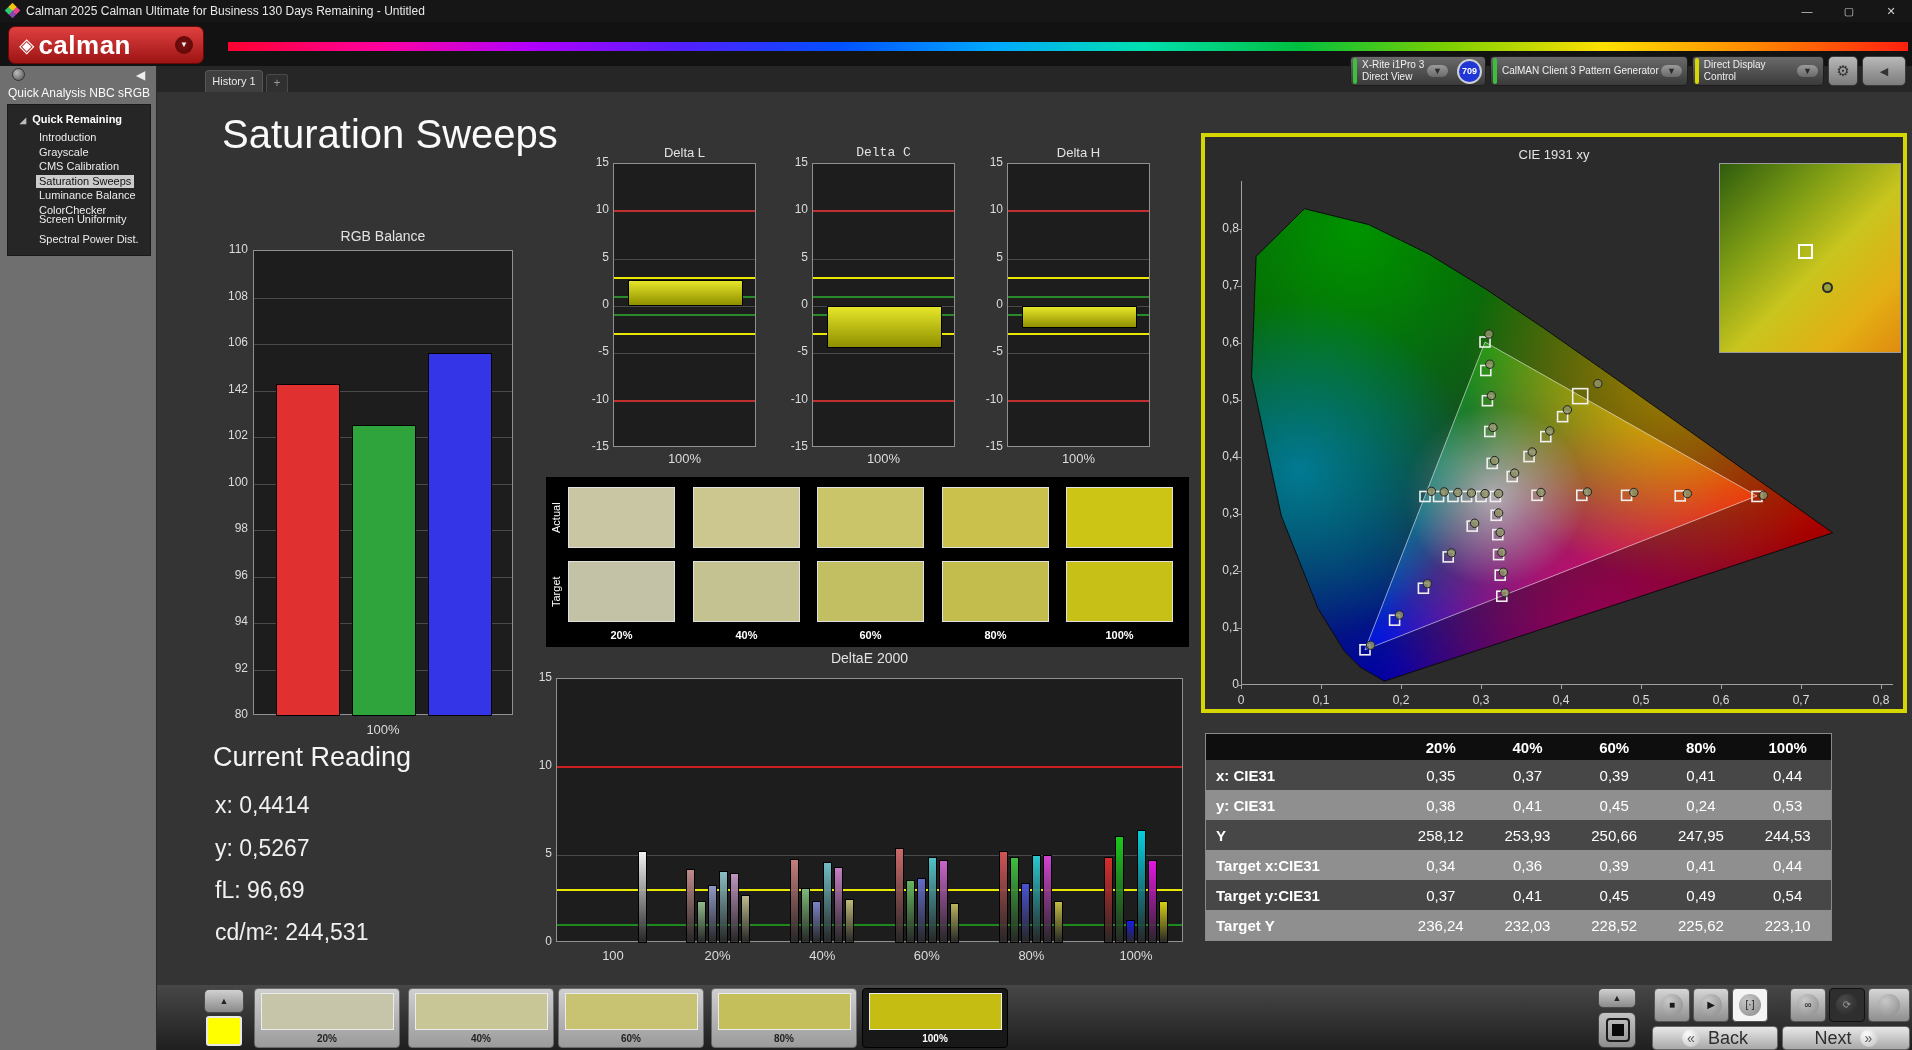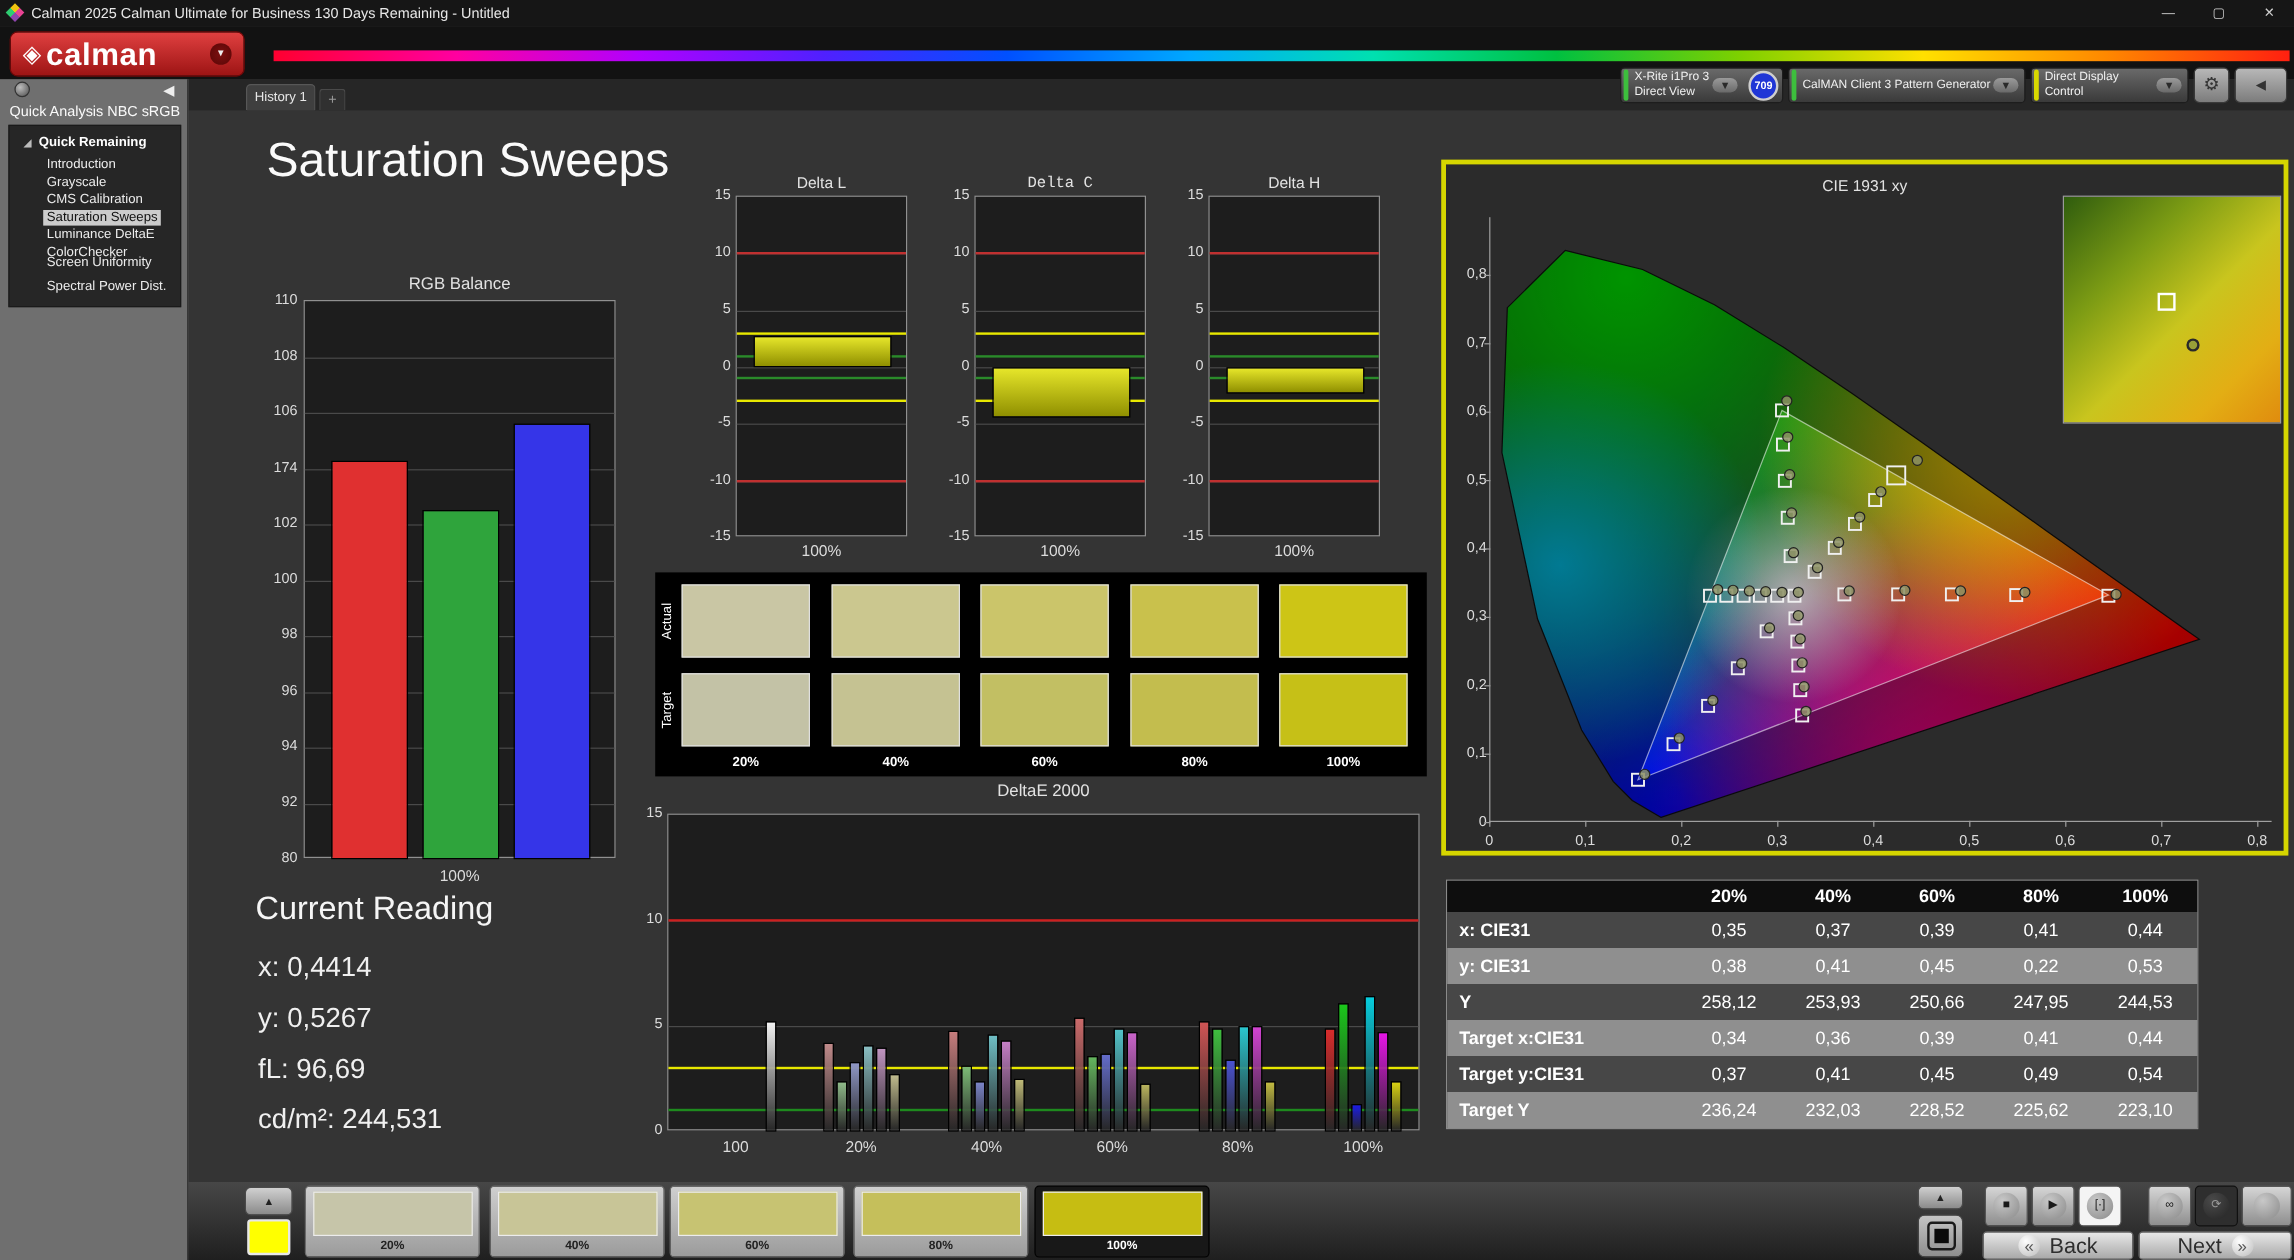--- a/index.html
+++ b/index.html
@@ -193,37 +193,37 @@
     <div class="abs" id="tree-panel">
       <div class="abs" id="tree-root">
         <span id="tree-expander">◢</span>
         <span>Quick Remaining</span>
       </div>
       <div id="tree-items">
           <div class="tree-item" style="top: 26px;">Introduction</div>
           <div class="tree-item" style="top: 40.5px;">Grayscale</div>
           <div class="tree-item" style="top: 55px;">CMS Calibration</div>
           <div class="tree-item selected" style="top: 69.5px;">Saturation Sweeps</div>
-          <div class="tree-item" style="top: 84px;">Luminance DeltaE</div>
+          <div class="tree-item" style="top: 84px;">Luminance Balance</div>
           <div class="tree-item" style="top: 98.5px;">ColorChecker</div>
           <div class="tree-item" style="top: 108px;">Screen Uniformity</div>
           <div class="tree-item" style="top: 127.5px;">Spectral Power Dist.</div>
         </div>
     </div>
   </div>
 
   <div class="abs" id="page-title">Saturation Sweeps</div>
 
   <div class="abs" id="rgb-box">
     <div class="chart-title" style="left:45px;top:0;width:260px;">RGB Balance</div>
     <div id="rgb-yticks">
         <div class="abs ytick" style="left: 0px; width: 40px; top: 14px;">110</div>
         <div class="abs ytick" style="left: 0px; width: 40px; top: 60.5px;">108</div>
         <div class="abs ytick" style="left: 0px; width: 40px; top: 107px;">106</div>
-        <div class="abs ytick" style="left: 0px; width: 40px; top: 153.5px;">174</div>
+        <div class="abs ytick" style="left: 0px; width: 40px; top: 153.5px;">142</div>
         <div class="abs ytick" style="left: 0px; width: 40px; top: 200px;">102</div>
         <div class="abs ytick" style="left: 0px; width: 40px; top: 246.5px;">100</div>
         <div class="abs ytick" style="left: 0px; width: 40px; top: 293px;">98</div>
         <div class="abs ytick" style="left: 0px; width: 40px; top: 339.5px;">96</div>
         <div class="abs ytick" style="left: 0px; width: 40px; top: 386px;">94</div>
         <div class="abs ytick" style="left: 0px; width: 40px; top: 432.5px;">92</div>
         <div class="abs ytick" style="left: 0px; width: 40px; top: 479px;">80</div>
       </div>
     <div class="plot" id="rgb-plot" style="left:45px;top:22px;width:260px;height:465px;">
         <div class="gridline" style="top: 46.5px;"></div>
@@ -576,21 +576,21 @@
           <div class="t-cell">0,37</div>
           <div class="t-cell">0,39</div>
           <div class="t-cell">0,41</div>
           <div class="t-cell">0,44</div>
         </div>
         <div class="t-row" style="background: rgb(143, 143, 143);">
           <div class="t-label">y: CIE31</div>
           <div class="t-cell">0,38</div>
           <div class="t-cell">0,41</div>
           <div class="t-cell">0,45</div>
-          <div class="t-cell">0,22</div>
+          <div class="t-cell">0,24</div>
           <div class="t-cell">0,53</div>
         </div>
         <div class="t-row" style="background: rgb(71, 71, 71);">
           <div class="t-label">Y</div>
           <div class="t-cell">258,12</div>
           <div class="t-cell">253,93</div>
           <div class="t-cell">250,66</div>
           <div class="t-cell">247,95</div>
           <div class="t-cell">244,53</div>
         </div>

